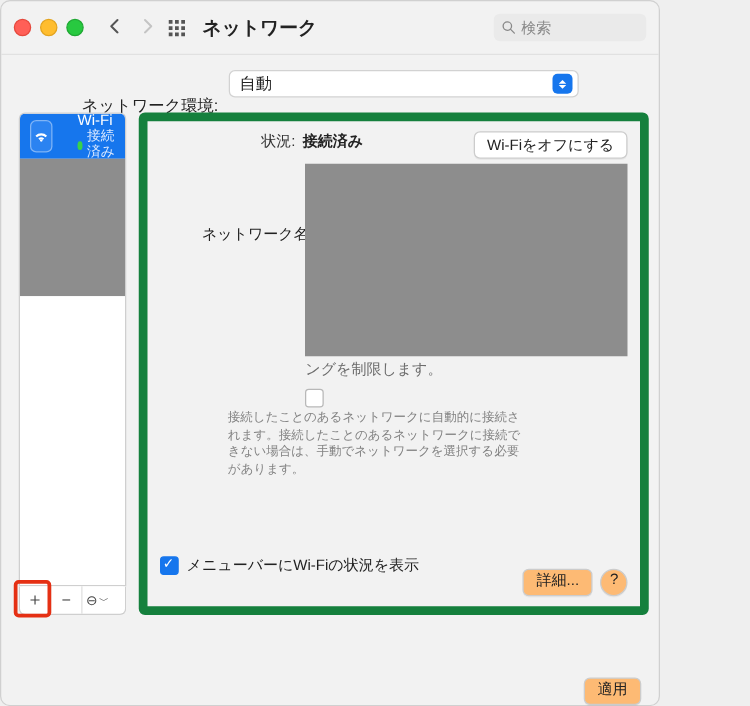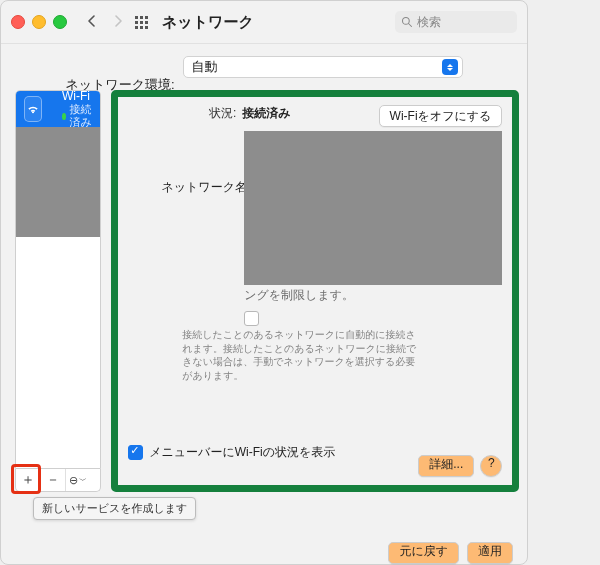--- a/index.html
+++ b/index.html
@@ -393,21 +393,20 @@
           </div>
         <div class="ftr-btn">
             <span>－</span>
           </div>
         <div class="ftr-btn" style="font-size:11px;">
             <span>⊖</span>
             <span style="font-size:8px;margin-left:1px;">﹀</span>
           </div>
       </div>
       <div class="plus-highlight"></div>
-      <div class="tooltip">新しいサービスを作成します</div>
     </div>
 
     <div class="detail">
       <div class="status-line">
         <span class="lbl-col">状況:</span>
         <span class="status-value">接続済み</span>
         <div class="wifi-off-btn">
           <span>Wi-Fiをオフにする</span>
         </div>
       </div>
@@ -434,19 +433,16 @@
           </div>
         <div class="btn help-btn">
             <span>?</span>
           </div>
       </div>
     </div>
   </div>
 
   <div class="bottom-row">
     <div class="btn">
-        <span>元に戻す</span>
-      </div>
-    <div class="btn">
         <span>適用</span>
       </div>
   </div>
 </div>
 
 </body></html>

